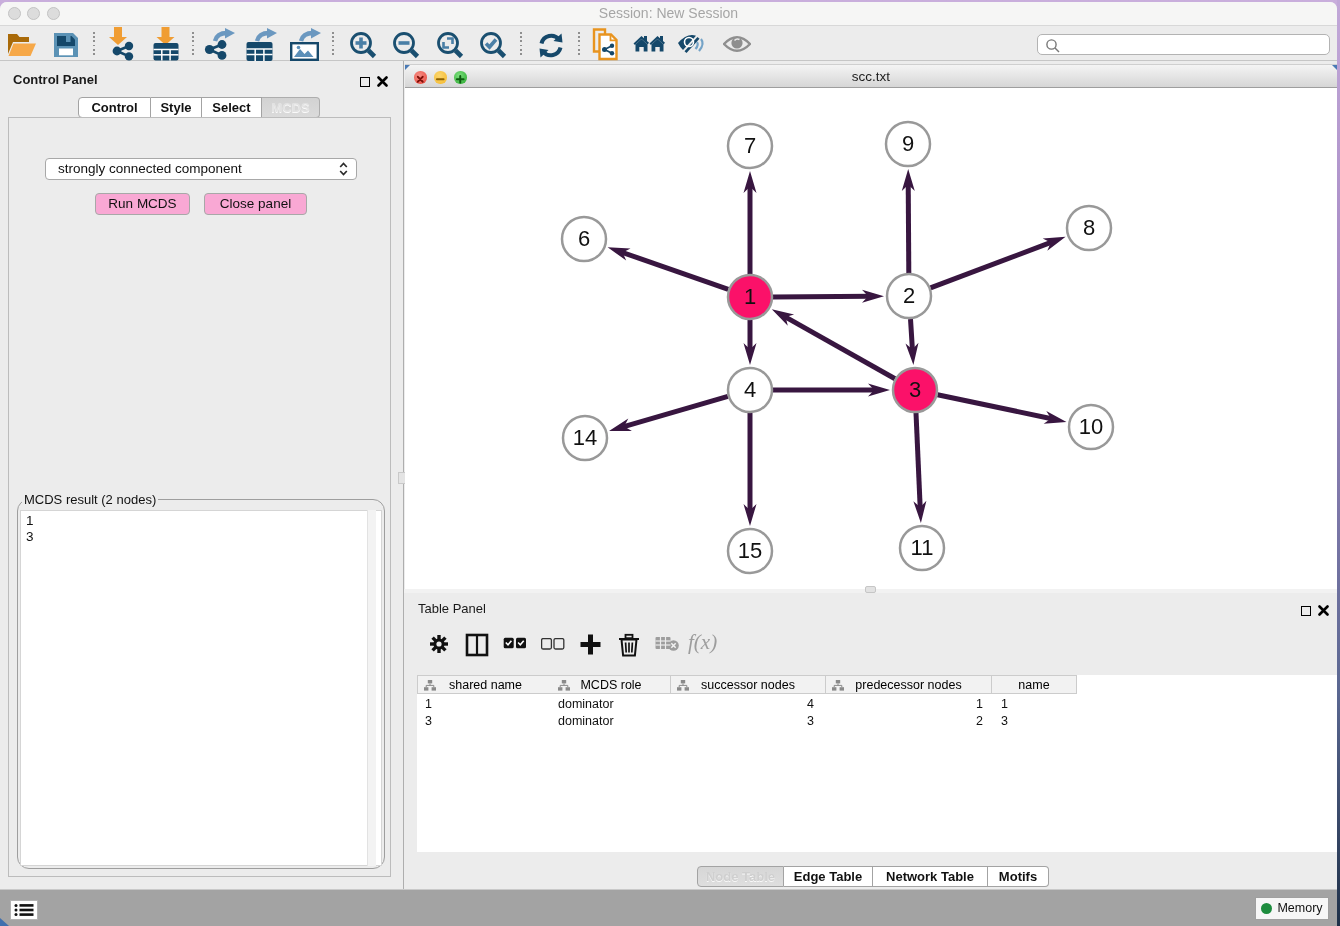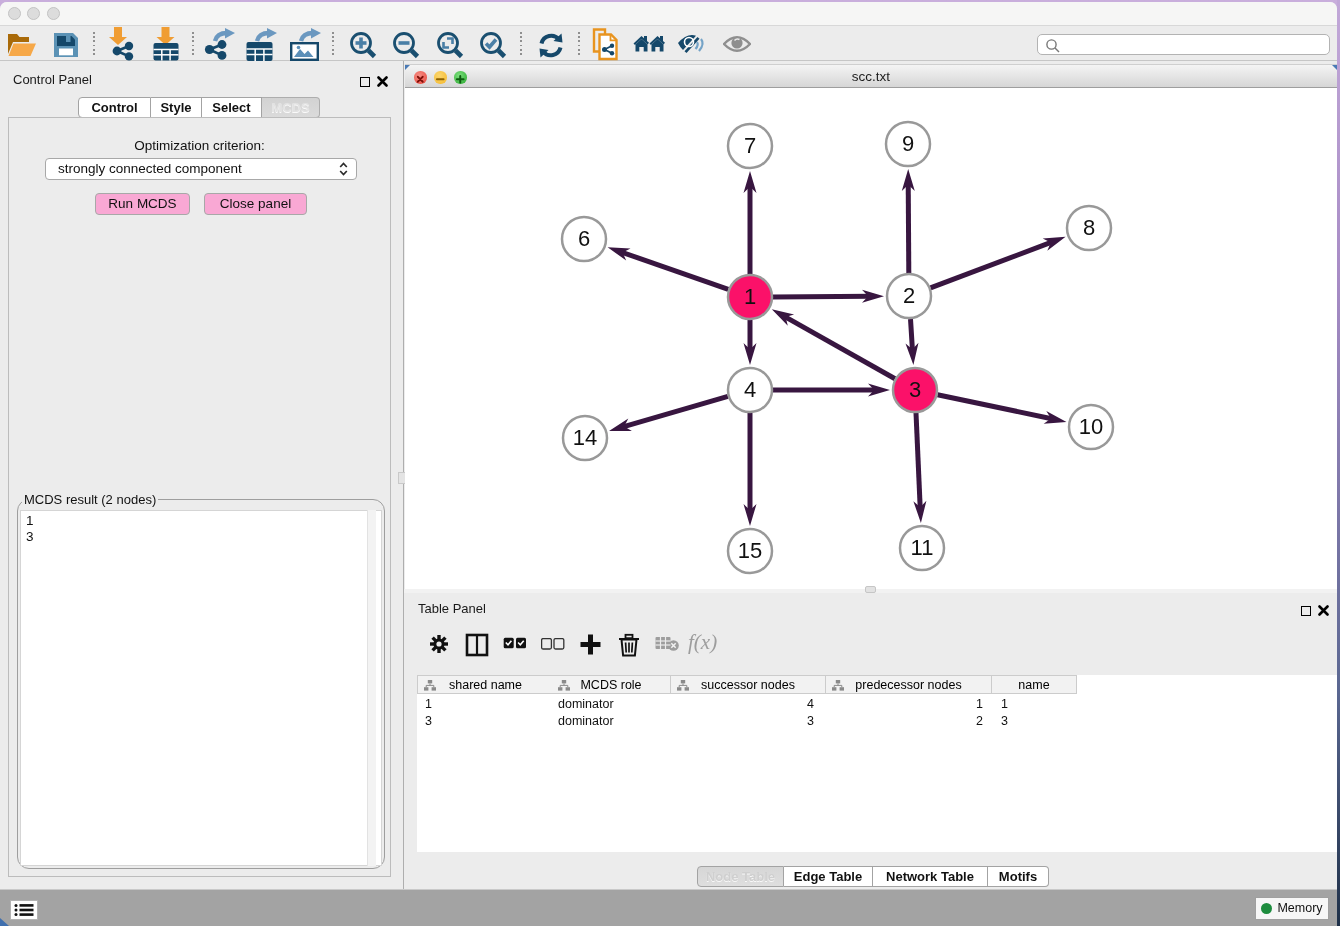--- a/index.html
+++ b/index.html
@@ -10,20 +10,21 @@
 #toolbar{position:absolute;left:0;top:24px;width:1337px;height:35px;background:#ececec;border-bottom:1px solid #c6c6c6}
 .sep{position:absolute;top:6px;height:25px;width:2px;background-image:repeating-linear-gradient(180deg,#8f8f8f 0,#8f8f8f 1.8px,transparent 1.8px,transparent 4.2px)}
 #search{position:absolute;left:1037px;top:8px;width:293px;height:21px;background:#fff;border:1px solid #b3b3b3;border-radius:5px}
 .icon{position:absolute;top:3px}
 </style></head><body>
 <div id="win">
 <div id="titlebar">
  <div class="tl" style="left:8px"></div>
       <div class="tl" style="left:27px"></div>
       <div class="tl" style="left:46.5px"></div>
+ <div id="apptitle">Session: New Session</div>
 </div>
 <div id="toolbar">
 <div class="sep" style="left:93px"></div>
       <div class="sep" style="left:192px"></div>
 <div class="sep" style="left:332px"></div>
       <div class="sep" style="left:520px"></div>
 <div class="sep" style="left:578px"></div>
 <svg class="icon" style="left:7px;top:7px" width="30" height="24" viewBox="0 0 30 24">
  <path d="M1 1 h9 l2.5 3 h9.5 v5 h-16 l-5 12 z" fill="#a96a09"></path>
  <path d="M6.5 10.5 h22.5 l-5.5 12.5 h-22 z" fill="#f6a848"></path>
@@ -154,21 +155,21 @@
 <div id="search">
  <svg width="16" height="16" viewBox="0 0 16 16" style="position:absolute;left:7px;top:3px">
   <circle cx="6.5" cy="6.5" r="4.6" fill="none" stroke="#777" stroke-width="1.4"></circle>
   <line x1="10" y1="10" x2="14" y2="14" stroke="#777" stroke-width="1.4"></line>
  </svg>
 </div>
 </div>
 <style>
 #cp{position:absolute;left:0;top:59px;width:403px;height:828px;background:#ececec}
 #cpdivider{position:absolute;left:403px;top:59px;width:1px;height:828px;background:#aeaeae}
-#cp h4{font-size:13px;font-weight:normal;color:#1a1a1a;position:absolute;left:13px;top:11px}
+#cp h4{font-size:13px;font-weight:bold;color:#1a1a1a;position:absolute;left:13px;top:11px}
 .winbtns{position:absolute;top:12px}
 .sqico{display:inline-block;width:10px;height:10px;border:1.7px solid #000;margin-right:7px}
 .tabs{position:absolute;left:78px;top:36px;height:21px;display:flex}
 .tab{height:21px;border:1px solid #a3a3a3;border-left:none;background:#fff;font-size:13px;font-weight:bold;color:#111;
  display:flex;align-items:center;justify-content:center;padding:0}
 .tab.first{border-left:1px solid #a3a3a3;border-radius:4px 0 0 4px}
 .tab.sel{background:linear-gradient(#d2d2d2,#dbdbdb);color:#e2e2e2;text-shadow:0 1px 0 #fafafa;border-radius:0 4px 4px 0;border-color:#adadad}
 #cppanel{position:absolute;left:8px;top:56px;width:383px;height:760px;border:1px solid #bcbcbc;background:#ececec}
 #optlabel{position:absolute;left:0;top:20px;width:100%;text-align:center;font-size:13.5px;color:#111}
 #combo{position:absolute;left:36px;top:40px;width:312px;height:22px;background:#fff;border:1px solid #a8a8a8;border-radius:4px;font-size:13.5px;color:#111;line-height:20px;padding-left:12px}
@@ -183,21 +184,20 @@
  <div class="winbtns" style="left:360px"><span class="sqico"></span><svg width="11" height="11" viewBox="0 0 11 11">
           <path d="M1.5 1.5 L9.5 9.5 M9.5 1.5 L1.5 9.5" stroke="#000" stroke-width="2.6" stroke-linecap="round"></path>
         </svg></div>
  <div class="tabs">
   <div class="tab first" style="width:73px">Control</div>
   <div class="tab" style="width:51px">Style</div>
   <div class="tab" style="width:60px">Select</div>
   <div class="tab sel" style="width:58px">MCDS</div>
  </div>
  <div id="cppanel">
-  <div id="optlabel">Optimization criterion:</div>
   <div id="combo">strongly connected component
    <svg width="11" height="16" viewBox="0 0 11 16" style="position:absolute;right:7px;top:2px">
     <path d="M2.2 6 L5.5 2.5 L8.8 6 M2.2 10 L5.5 13.5 L8.8 10" stroke="#2b2b2b" stroke-width="1.7" fill="none"></path>
    </svg>
   </div>
   <div class="btn" style="left:86px;top:75px;width:95px">Run MCDS</div>
   <div class="btn" style="left:195px;top:75px;width:103px">Close panel</div>
   <div id="fieldset">
    <div id="fslegend">MCDS result (2 nodes)</div>
    <div id="fsinner">1<br>3</div>

